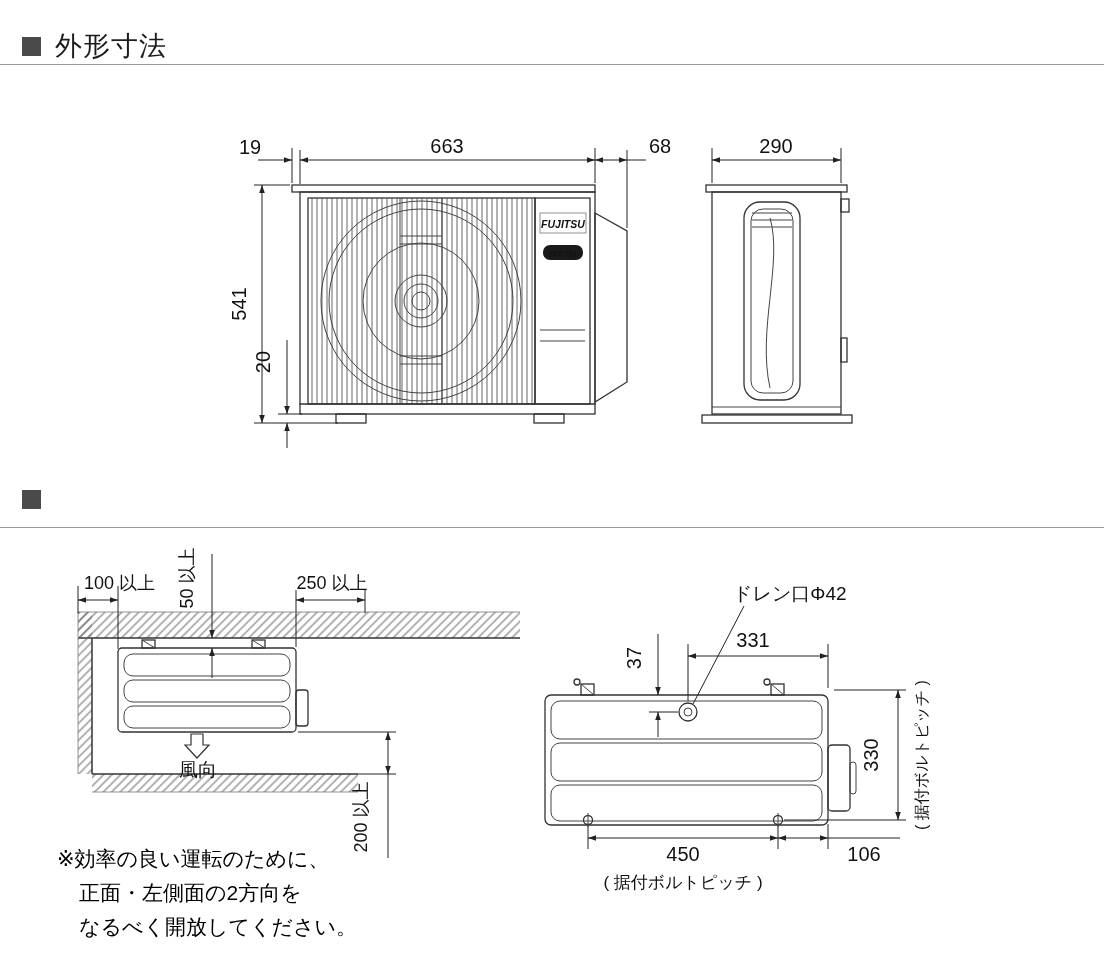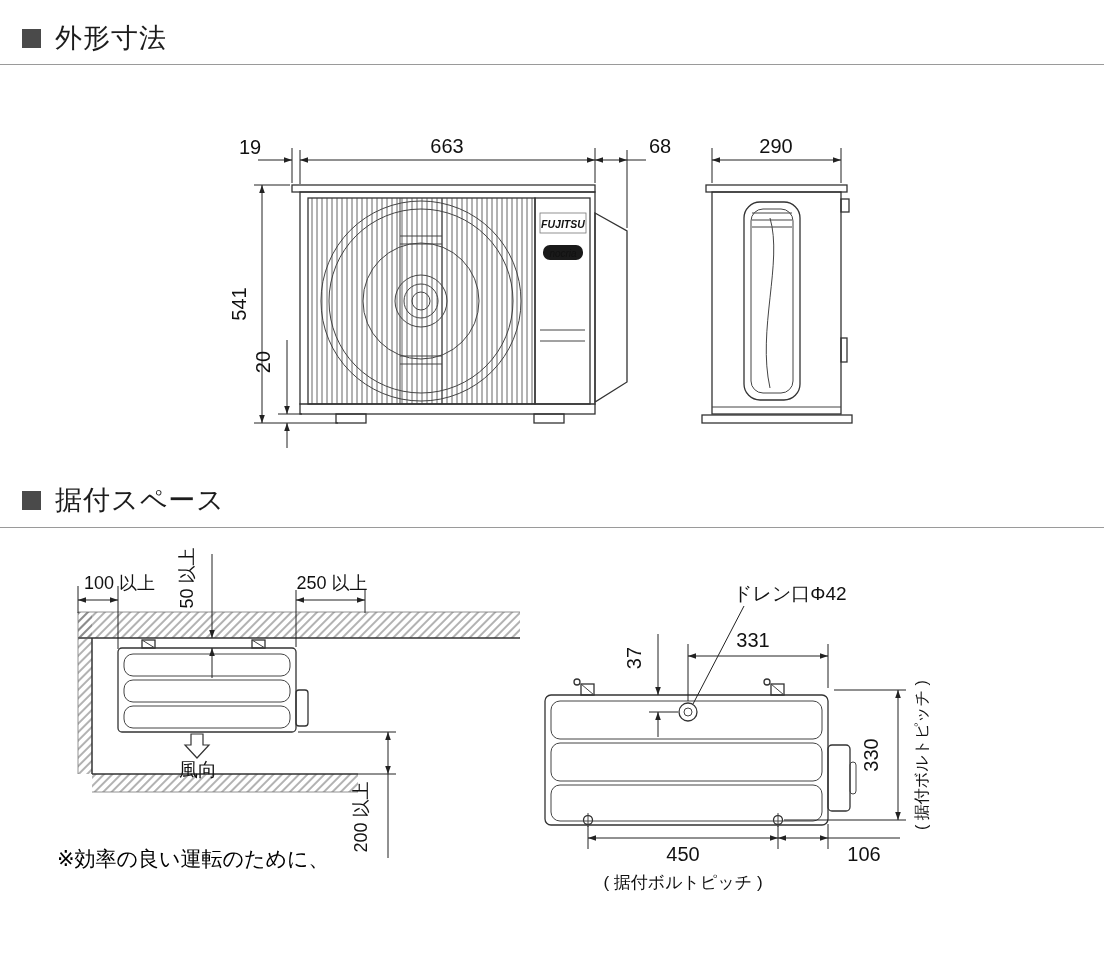--- a/index.html
+++ b/index.html
@@ -1,19 +1,19 @@
 <!DOCTYPE html>
 <html><head>
 <meta charset="utf-8">
 <style>
   html,body{margin:0;padding:0;background:#ffffff;}
   body{width:1104px;height:966px;position:relative;overflow:hidden;
        font-family:"Liberation Sans","DejaVu Sans",sans-serif;color:#111;}
   .heading{position:absolute;left:22px;display:flex;align-items:center;
-           font-size:27px;font-weight:500;color:#1c1c1c;letter-spacing:1px;}
+           font-size:27px;font-weight:500;color:#1c1c1c;letter-spacing:1px;margin-top:8px;}
   .heading .sq{width:19px;height:19px;background:#4a4a4a;display:inline-block;margin-right:14px;}
   .rule{position:absolute;left:0;right:0;height:1px;background:#9a9a9a;}
   .note{position:absolute;left:57px;top:842px;font-size:21px;line-height:34px;color:#000000;}
   .note .ind{padding-left:22px;}
   svg{position:absolute;left:0;top:0;}
   svg text{fill:#111;font-family:"Liberation Sans","DejaVu Sans",sans-serif;}
   .obj{stroke:#333;stroke-width:1.3;fill:none;stroke-linecap:square;}
   .thin{stroke:#444;stroke-width:1;fill:none;}
   .dim{stroke:#222;stroke-width:1;fill:none;}
   .edge{stroke:#333;stroke-width:1.5;fill:none;}
@@ -212,19 +212,20 @@
 </svg>
 
 <div class="heading" style="top:20px">
   <span class="sq"></span>
   <span>外形寸法</span>
 </div>
 <div class="rule" style="top:64px"></div>
 
 <div class="heading" style="top:482px">
   <span class="sq"></span>
-  <span>据付スペース</span>
 </div>
 <div class="rule" style="top:527px"></div>
 
 <div class="note">
   <div>※効率の良い運転のために、</div>
+  <div class="ind">正面・左側面の2方向を</div>
+  <div class="ind">なるべく開放してください。</div>
 </div>
 
 </body></html>

